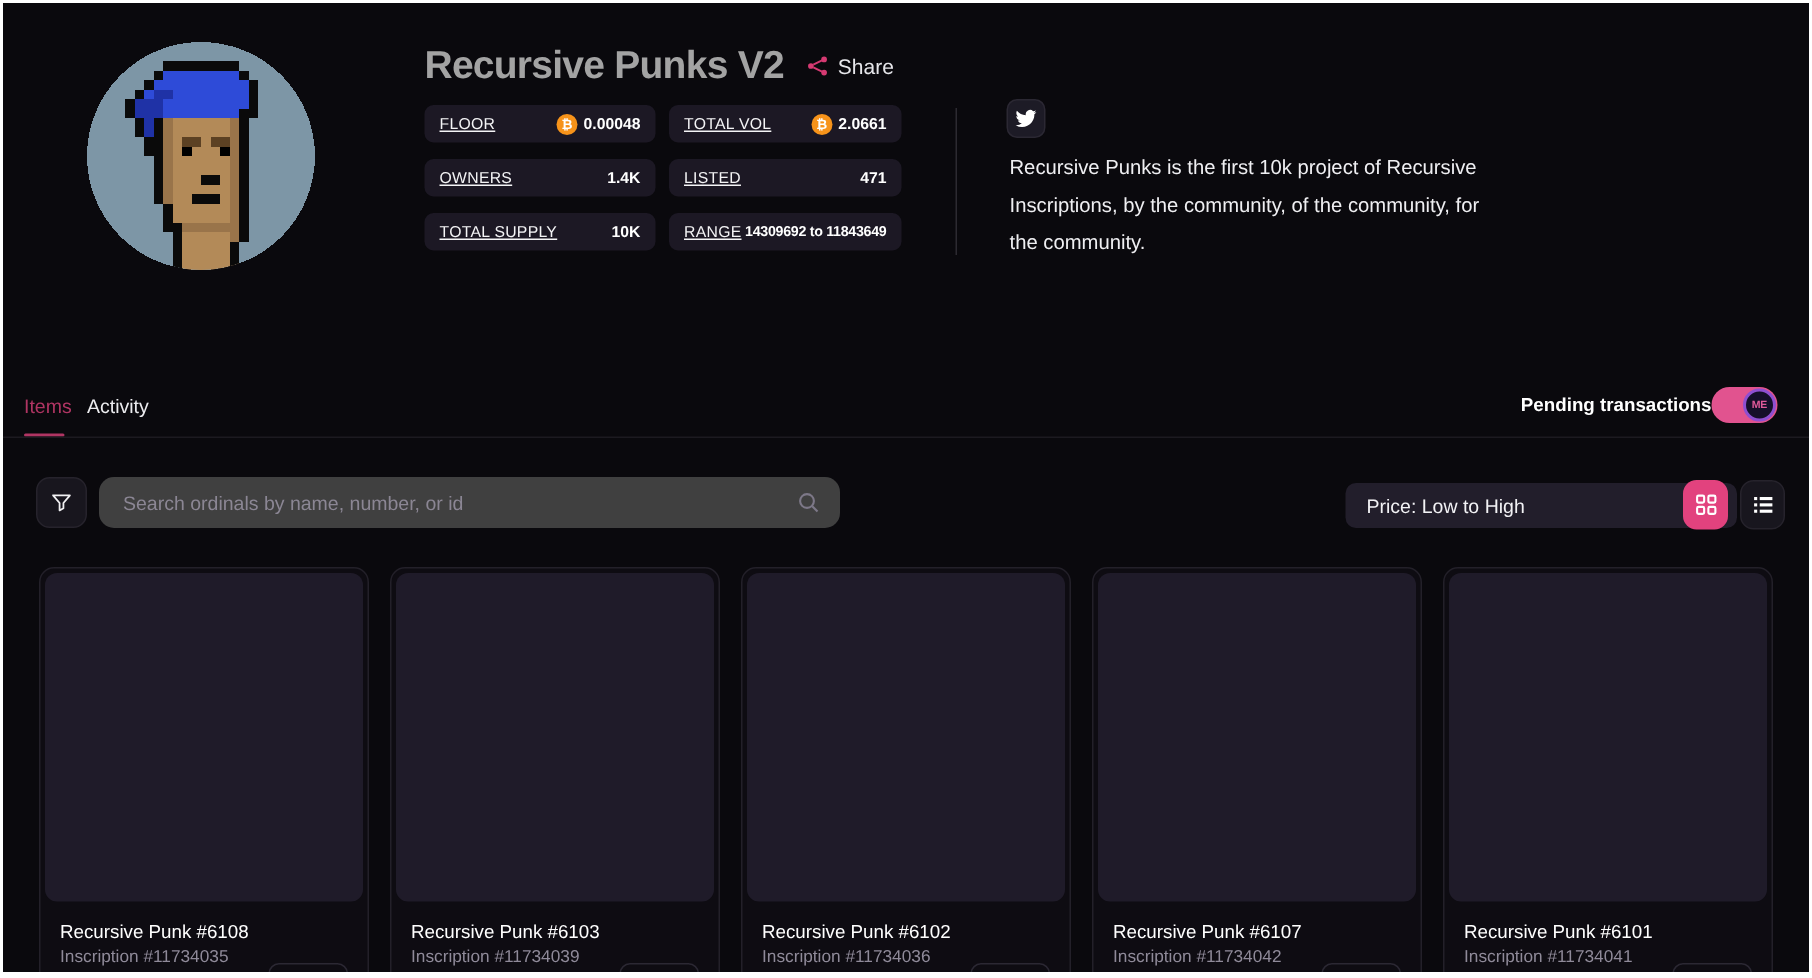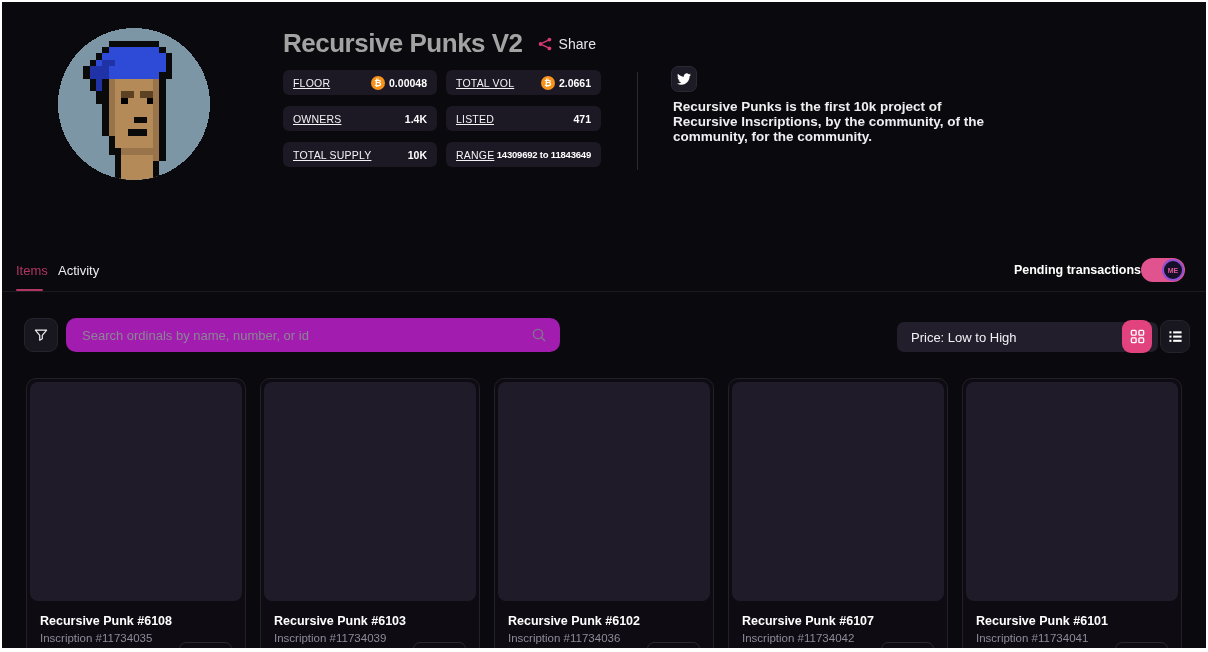--- a/index.html
+++ b/index.html
@@ -44,21 +44,21 @@
 
   .divider-v{position:absolute;left:635px;top:70px;width:1px;height:98px;background:#2c2a31;}
 
   .twitter-btn{
     position:absolute;left:669px;top:64px;width:26px;height:26px;border-radius:7px;
     background:#1d1b26;border:1px solid #2b2833;display:flex;align-items:center;justify-content:center;
     cursor:pointer;box-sizing:border-box;
   }
   .description{
     position:absolute;left:671px;top:97px;width:320px;
-    font-size:13.5px;line-height:15px;color:#efeff2;font-weight:bold;
+    font-size:13.5px;line-height:25px;color:#efeff2;
   }
 
   
   .tab-items{position:absolute;left:14px;top:261px;font-size:13px;color:#b03563;cursor:pointer;}
   .tab-activity{position:absolute;left:56px;top:261px;font-size:13px;color:#ececef;cursor:pointer;}
   .tab-underline{position:absolute;left:14px;top:287px;width:27px;height:2px;background:#b03563;border-radius:1px;}
   .tabs-divider{position:absolute;left:0;top:289px;width:1204px;height:1px;background:#1c1a20;}
 
   .pending-wrap{position:absolute;right:21px;top:256px;display:flex;align-items:center;gap:0;}
   .pending-label{font-size:12.5px;font-weight:bold;color:#ffffff;}
@@ -74,21 +74,21 @@
 
   
   .filter-btn{
     position:absolute;left:22px;top:316px;width:34px;height:34px;border-radius:9px;
     background:#18161e;border:1px solid #26232c;box-sizing:border-box;
     display:flex;align-items:center;justify-content:center;cursor:pointer;
   }
   .search-wrap{position:absolute;left:64px;top:316px;width:494px;height:34px;}
   .search-input{
     width:100%;height:100%;box-sizing:border-box;border:none;outline:none;
-    background:#a21caf;border-radius:10px;color:#e8e6ee;
+    background:#404040;border-radius:10px;color:#e8e6ee;
     font-size:13px;font-family:"Liberation Sans",sans-serif;
     padding:0 40px 0 16px;
   }
   .search-input::placeholder{color:#8b8694;}
   .search-icon{position:absolute;right:13px;top:9px;}
 
   .sort-dropdown{
     position:absolute;left:895px;top:320px;width:261px;height:30px;box-sizing:border-box;
     background:#221e2b;border-radius:7px;display:flex;align-items:center;justify-content:space-between;
     padding:0 12px 0 14px;cursor:pointer;
@@ -111,21 +111,21 @@
     display:grid;grid-template-columns:repeat(5,220px);column-gap:14px;
   }
   .card{
     position:relative;height:300px;background:#0e0c12;
     border:1px solid #232029;border-radius:10px;box-sizing:border-box;cursor:pointer;
   }
   .card-image{
     margin:3px;height:219px;border-radius:8px;background:#1f1b29;
   }
   .card-info{padding:10px 13px 0 13px;}
-  .card-title{font-size:12.5px;font-weight:bold;color:#ffffff;white-space:nowrap;}
+  .card-title{font-size:12.5px;font-weight:normal;color:#ffffff;white-space:nowrap;}
   .card-subtitle{margin-top:4px;font-size:11.5px;color:#8f8a99;white-space:nowrap;}
   .card-action{
     position:absolute;right:13px;top:263px;width:53px;height:26px;
     border:1px solid #2b2833;border-radius:7px;background:transparent;box-sizing:border-box;
   }
 </style>
 </head>
 <body>
 
 <div class="frame">

